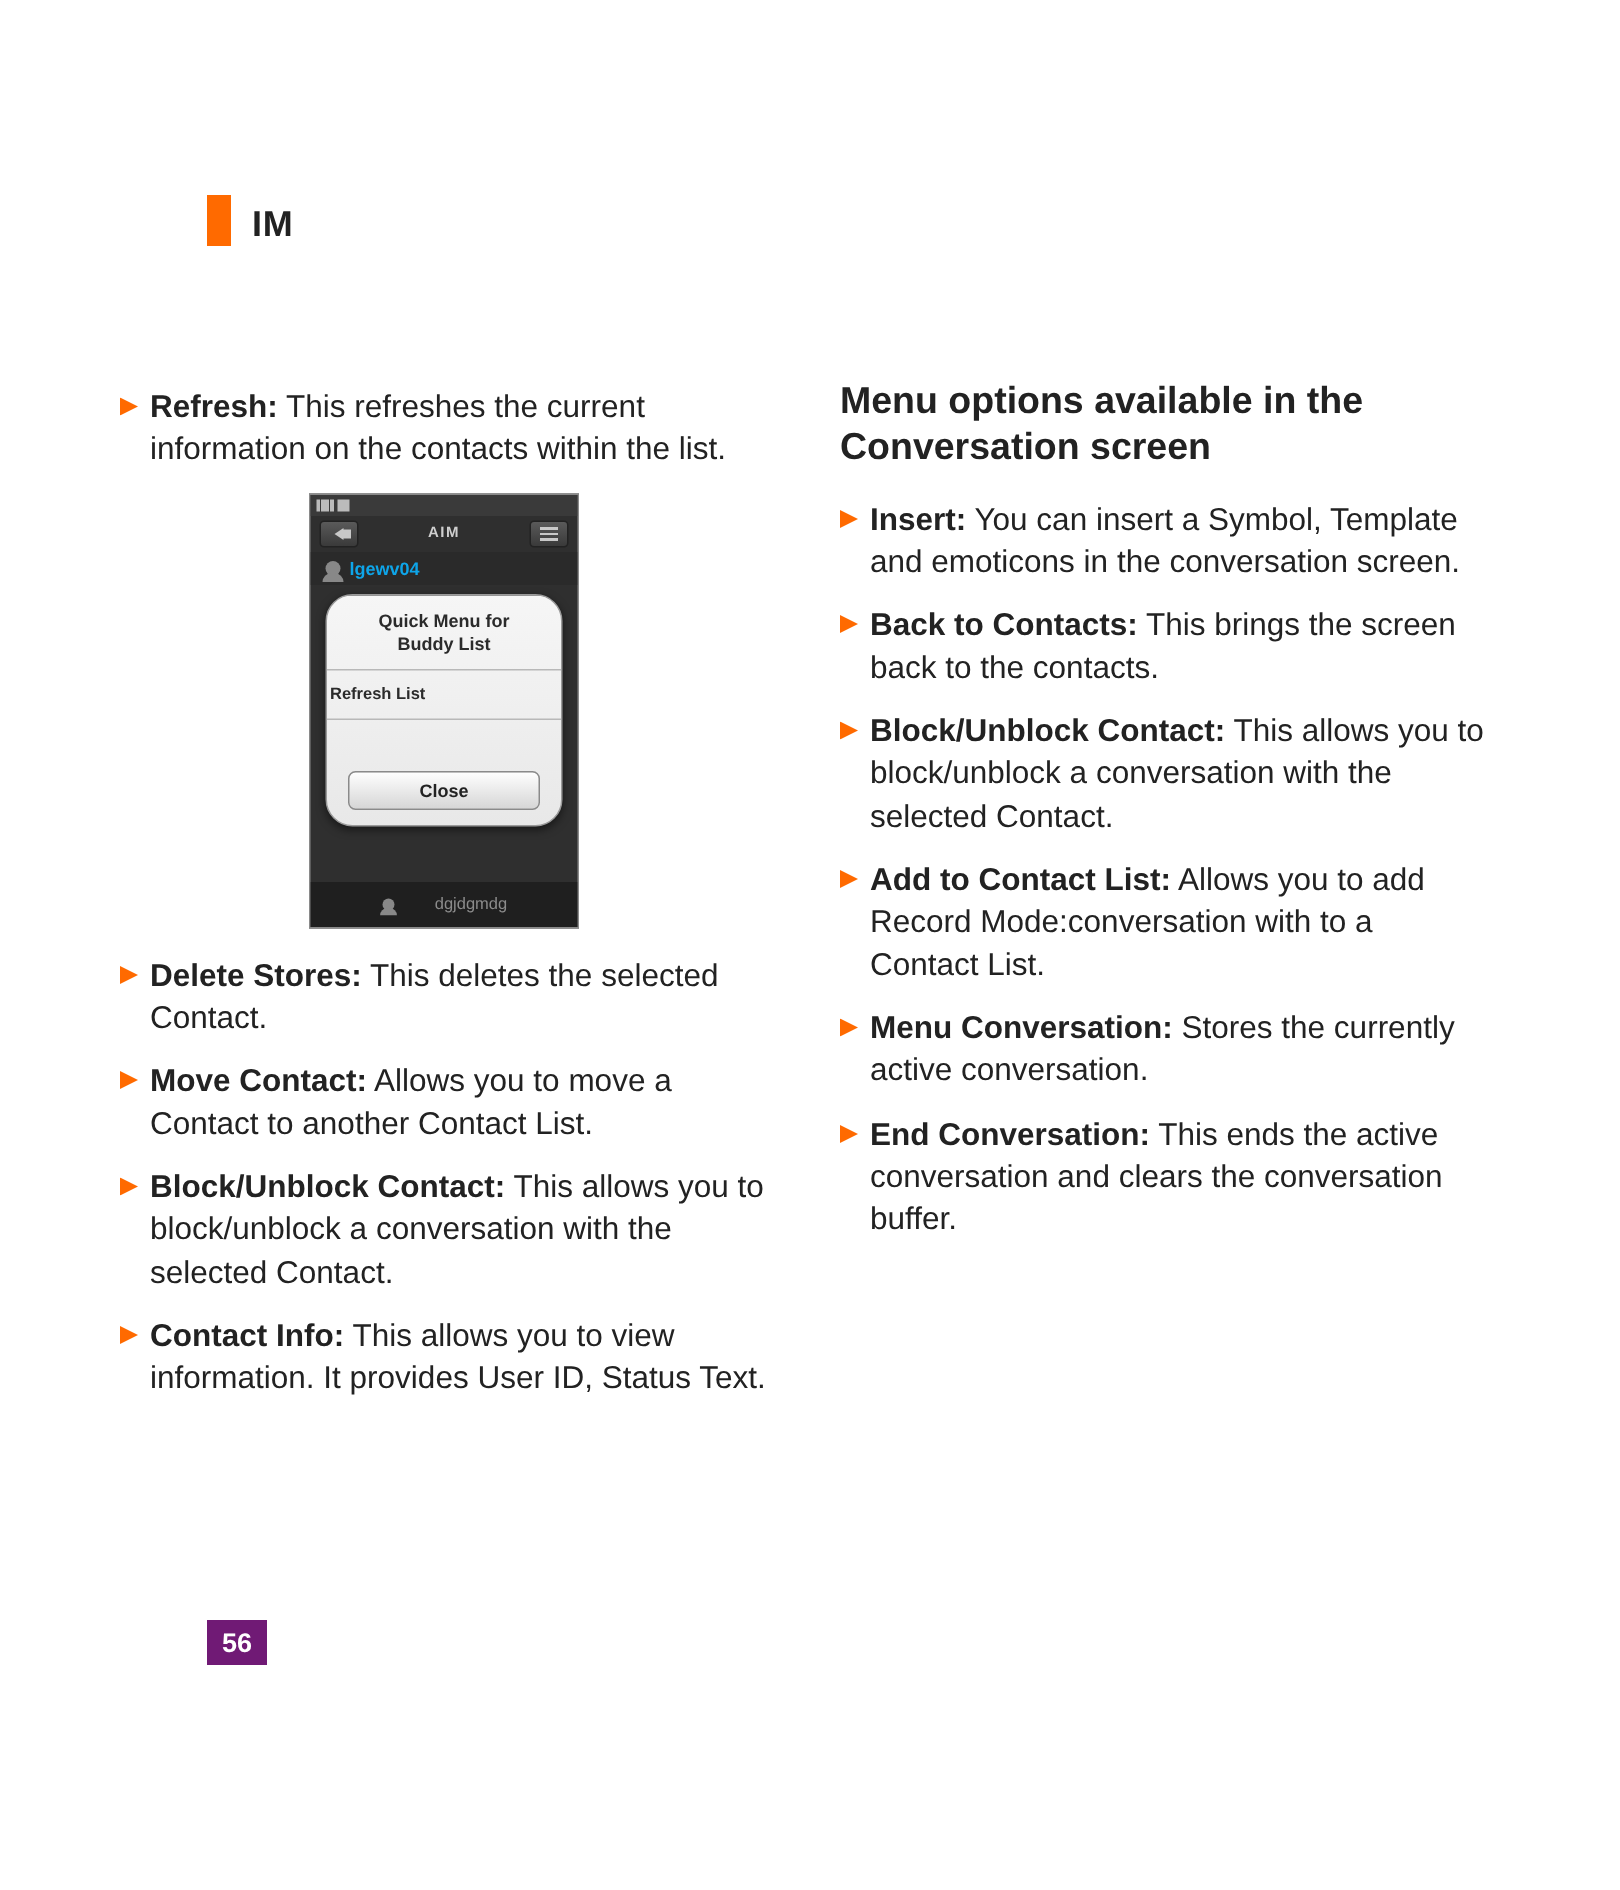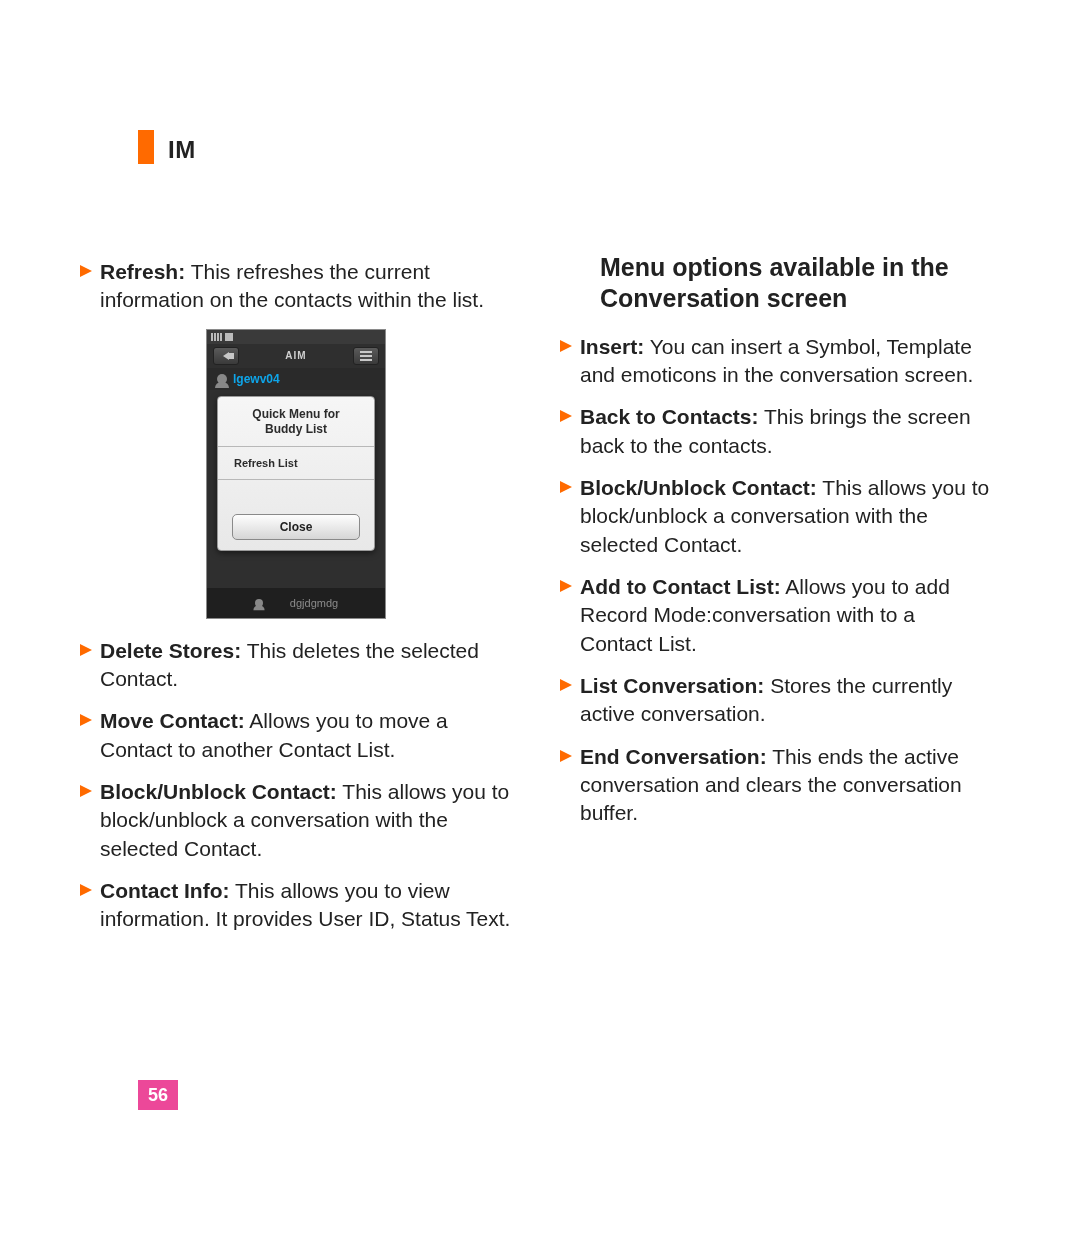--- a/index.html
+++ b/index.html
@@ -15,50 +15,50 @@
   .cols { display: flex; gap: 48px; }
   .col { width: 432px; }
 
   .intro { font-size: 21px; font-weight: 300; line-height: 1.35; margin-bottom: 14px; letter-spacing: 0; }
 
   .bullet { display: flex; align-items: flex-start; margin: 6px 0 14px 0; }
   .tri { color: #ff6a00; font-size: 17px; line-height: 28px; margin-right: 8px; }
   .bullet-body { font-size: 21px; font-weight: 300; line-height: 1.35; }
   .bullet-body b { font-weight: 700; }
 
-  .section-h { font-weight: 800; font-size: 25px; line-height: 1.25; margin-bottom: 18px; font-family: Arial, Helvetica, sans-serif; margin-left: 40px; }
+  .section-h { font-weight: 800; font-size: 25px; line-height: 1.25; margin-bottom: 18px; font-family: Arial, Helvetica, sans-serif; }
 
   
   .figure { width: 180px; margin: 8px auto 18px auto; }
   .phone { width: 180px; height: 290px; background: #2f2f2f; border: 1px solid #8a8a8a; position: relative; overflow: hidden; font-family: Arial, Helvetica, sans-serif; }
   .statusbar { height: 14px; background: #3a3a3a; display: flex; align-items: center; padding: 0 4px; gap: 2px; }
   .sig { width: 12px; height: 8px; display: inline-block; background: linear-gradient(to right,#bbb 20%,transparent 20% 25%,#bbb 25% 45%,transparent 45% 50%,#bbb 50% 70%,transparent 70% 75%,#bbb 75% 95%,transparent 95%); }
   .sig2 { width: 8px; height: 8px; background: #bbb; display:inline-block; }
   .titlebar { height: 24px; display:flex; align-items:center; justify-content:space-between; padding: 0 6px; }
   .tb-btn { width: 26px; height: 18px; border-radius: 3px; background: linear-gradient(#5a5a5a,#3a3a3a); border:1px solid #222; display:flex; align-items:center; justify-content:center; }
   .tb-center { color: #cfcfcf; font-size: 10px; font-weight: 700; letter-spacing: 1px; }
   .arrow-back { width:0;height:0;border-top:4px solid transparent;border-bottom:4px solid transparent;border-right:6px solid #c8c8c8; position:relative; }
   .arrow-back::after{content:"";position:absolute;left:5px;top:-3px;width:6px;height:6px;background:#c8c8c8;}
   .menu-lines { width: 12px; height: 10px; background: repeating-linear-gradient(#c8c8c8 0 2px, transparent 2px 4px); }
   .namebar { height: 22px; background:#2a2a2a; color:#0ea5e9; font-size:12px; display:flex; align-items:center; padding-left:10px; font-weight:700; }
   .person-ico { width:10px; height:10px; border-radius:50%; background:#888; margin-right:6px; display:inline-block; position:relative; }
   .person-ico::after{content:"";position:absolute;left:-2px;top:8px;width:14px;height:6px;border-radius:6px 6px 0 0;background:#888;}
   .dark-row { height: 26px; background:#1f1f1f; color:#8b8b8b; font-size:11px; display:flex; align-items:center; justify-content:center; gap:20px; }
 
-  .popup { position:absolute; left:10px; right:10px; top:66px; background: linear-gradient(#f6f6f6,#e8e8e8); border:1px solid #9a9a9a; border-radius:4px; box-shadow: 0 2px 6px rgba(0,0,0,.5); padding-bottom:8px; }
+  .popup { position:absolute; left:10px; right:10px; top:66px; background: linear-gradient(#f6f6f6,#e8e8e8); border:1px solid #9a9a9a; border-radius:18px; box-shadow: 0 2px 6px rgba(0,0,0,.5); padding-bottom:8px; }
   .popup-title { text-align:center; font-weight:700; font-size:12px; color:#2b2b2b; padding:10px 8px 8px; line-height:1.3; }
   .popup-sep { height:1px; background:#b8b8b8; margin:0; }
-  .popup-item { font-size:11px; font-weight:700; color:#2b2b2b; padding:10px 16px; }
+  .popup-item { font-size:11px; font-weight:700; color:#2b2b2b; padding:10px 2px; }
   .popup-gap { height:28px; }
   .popup-btn { margin:6px 14px 2px; height:26px; border-radius:5px; border:1px solid #8a8a8a; background: linear-gradient(#fefefe,#d6d6d6); display:flex; align-items:center; justify-content:center; font-weight:800; font-size:12px; color:#222; }
 
   .overlay-row { position:absolute; left:0; right:0; bottom:0; height:30px; }
 
   
-  .pagenum { position:absolute; left:138px; bottom:150px; width:40px; height:30px; background:#ec4899; color:#fff; font-weight:800; font-size:18px; display:flex; align-items:center; justify-content:center; font-family: Arial, Helvetica, sans-serif; }
+  .pagenum { position:absolute; left:138px; bottom:150px; width:40px; height:30px; background:#701a75; color:#fff; font-weight:800; font-size:18px; display:flex; align-items:center; justify-content:center; font-family: Arial, Helvetica, sans-serif; }
 
   .svg-tri { width: 12px; height: 12px; display:inline-block; margin-top:7px; }
 </style>
 </head>
 <body>
 
 <div class="page">
 
   <div class="hdr">
     <div class="hdr-bar"></div>
@@ -165,21 +165,21 @@
       <div class="bullet">
         <span class="tri"><svg class="svg-tri" viewBox="0 0 10 10">
               <polygon points="0,0 10,5 0,10" fill="#ff6a00"></polygon>
             </svg></span>
         <span class="bullet-body"><b>Add to Contact List:</b><span> Allows you to add Record Mode:conversation with to a Contact List.</span></span>
       </div>
       <div class="bullet">
         <span class="tri"><svg class="svg-tri" viewBox="0 0 10 10">
               <polygon points="0,0 10,5 0,10" fill="#ff6a00"></polygon>
             </svg></span>
-        <span class="bullet-body"><b>List Conversation:</b><span> Stores the currently active conversation.</span></span>
+        <span class="bullet-body"><b>Menu Conversation:</b><span> Stores the currently active conversation.</span></span>
       </div>
       <div class="bullet">
         <span class="tri"><svg class="svg-tri" viewBox="0 0 10 10">
               <polygon points="0,0 10,5 0,10" fill="#ff6a00"></polygon>
             </svg></span>
         <span class="bullet-body"><b>End Conversation:</b><span> This ends the active conversation and clears the conversation buffer.</span></span>
       </div>
     </div>
   </div>
 

